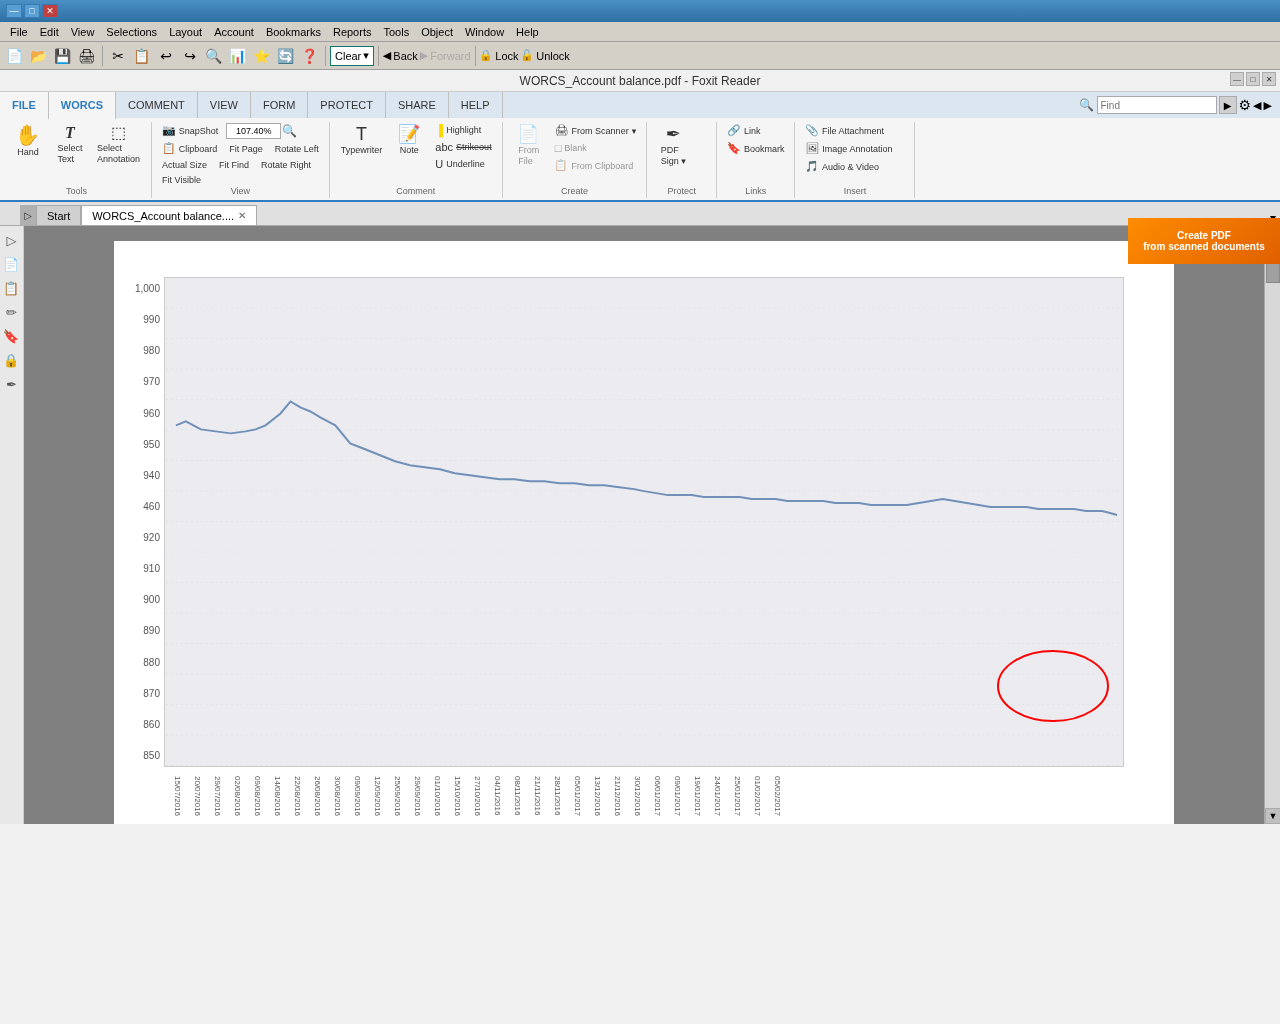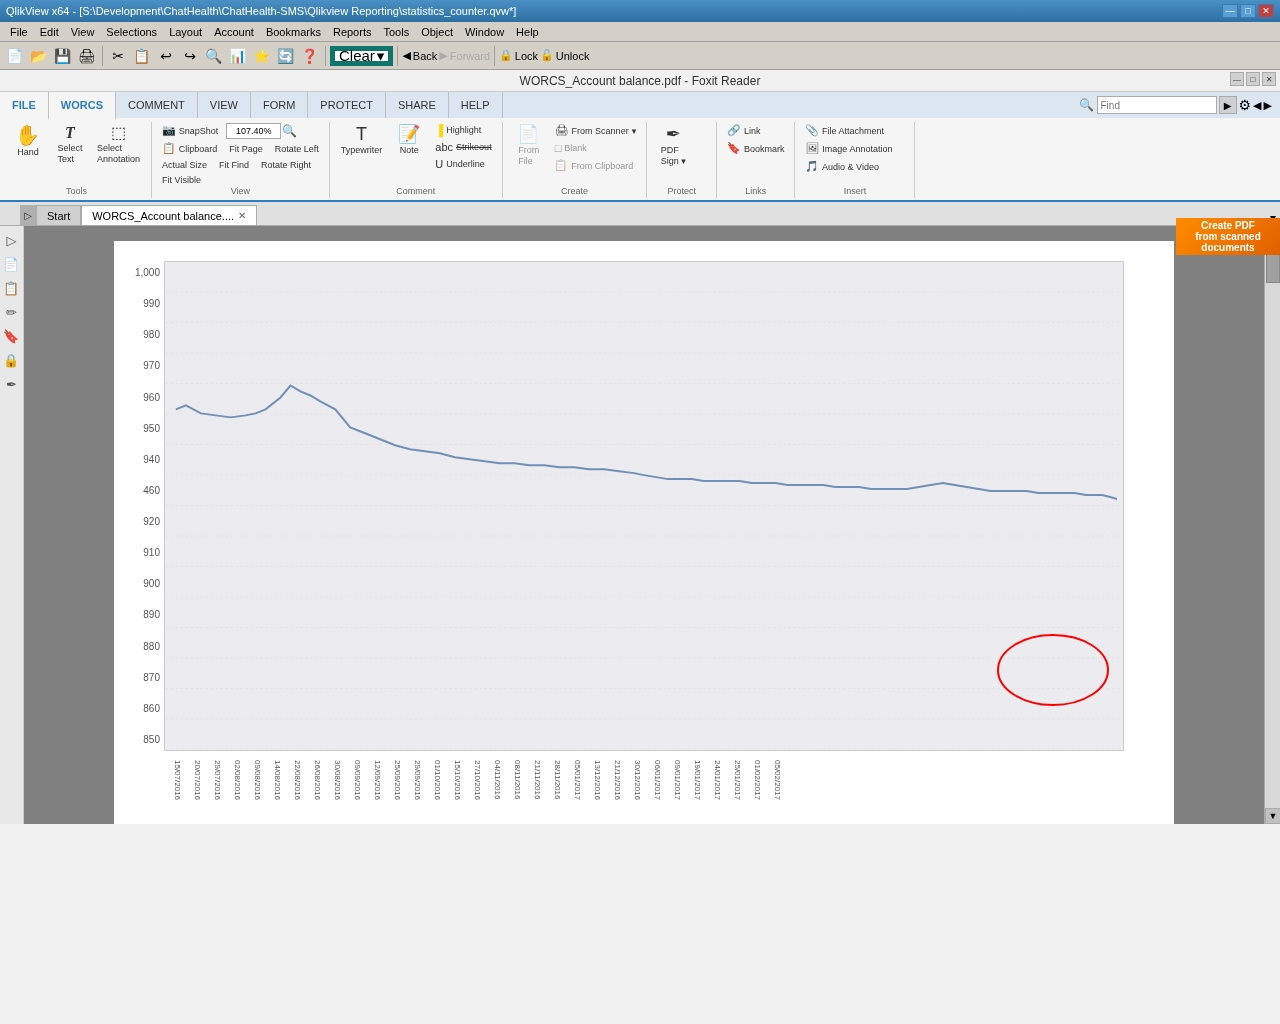--- a/index.html
+++ b/index.html
@@ -161,27 +161,27 @@
     }
     .doc-tab.active { background: white; }
     .doc-tab-close { cursor: pointer; font-size: 10px; color: #666; }
 
     
     #create-pdf-banner {
       position: absolute;
       right: 0; top: 218px;
       background: linear-gradient(135deg, #ff8c00, #e06000);
       color: white;
-      padding: 2px 8px;
+      padding: 12px 8px;
       font-size: 10px;
       font-weight: bold;
       text-align: center;
       cursor: pointer;
       z-index: 10;
-      width: 104px;
+      width: 152px;
     }
 
     
     #main-area {
       display: flex;
       height: calc(1024px - 22px - 20px - 28px - 22px - 108px - 24px);
       position: relative;
     }
 
     
@@ -268,21 +268,20 @@
     #chart-svg {
       position: absolute;
       top: 0; left: 0;
       width: 100%; height: 100%;
     }
   </style>
 </head>
 <body>
 
 <div id="title-bar">
-  <span>QlikView x64 - [S:\Development\ChatHealth\ChatHealth-SMS\Qlikview Reporting\statistics_counter.qvw*]</span>
   <div id="title-bar-controls">
     <span>—</span>
     <span>□</span>
     <span style="background:#c04040;">✕</span>
   </div>
 </div>
 
 <div id="qlik-menu">
   <span>File</span>
   <span>Edit</span>
@@ -308,21 +307,21 @@
   <div class="tb-btn">📋</div>
   <div class="tb-btn">↩</div>
   <div class="tb-btn">↪</div>
   <div class="tb-btn">🔍</div>
   <div class="tb-btn">📊</div>
   <div class="tb-btn">⭐</div>
   <div class="tb-btn">🔄</div>
   <div class="tb-btn">❓</div>
   <div class="tb-separator"></div>
 
-  <div style="display:flex;align-items:center;border:5px solid #0f766e;background:white;height:20px;padding:0 4px;cursor:pointer;font-size:15px;gap:2px;">
+  <div style="display:flex;align-items:center;border:1px solid #0f766e;background:white;height:20px;padding:0 4px;cursor:pointer;font-size:11px;gap:2px;">
     <span>Clear</span>
     <span>▾</span>
   </div>
   <div class="tb-separator"></div>
   <div style="display:flex;align-items:center;gap:2px;cursor:pointer;font-size:11px;">
     <span>◀</span>
     <span>Back</span>
   </div>
   <div style="display:flex;align-items:center;gap:2px;cursor:pointer;font-size:11px;color:#aaa;">
     <span>▶</span>
@@ -563,21 +562,21 @@
     <div class="sidebar-icon">🔖</div>
     <div class="sidebar-icon">🔒</div>
     <div class="sidebar-icon">✒</div>
   </div>
 
   <div id="doc-area" style="flex:1;background:#808080;overflow:hidden;position:relative;">
 
     <div id="pdf-page" style="background:white;margin:15px auto;width:1060px;padding:20px 50px 40px 50px;position:relative;">
 
 
-      <div id="chart-container" style="position:relative;width:960px;height:490px;margin:0 auto;background:#ebebf0;">
+      <div id="chart-container" style="position:relative;width:960px;height:490px;margin:16px auto;background:#ebebf0;">
 
         <div style="position:absolute;left:-45px;top:0;width:40px;height:100%;display:flex;flex-direction:column;justify-content:space-between;align-items:flex-end;font-size:10px;color:#555;padding:5px 0;">
           <span>1,000</span>
           <span>990</span>
           <span>980</span>
           <span>970</span>
           <span>960</span>
           <span>950</span>
           <span>940</span>
           <span>460</span>

